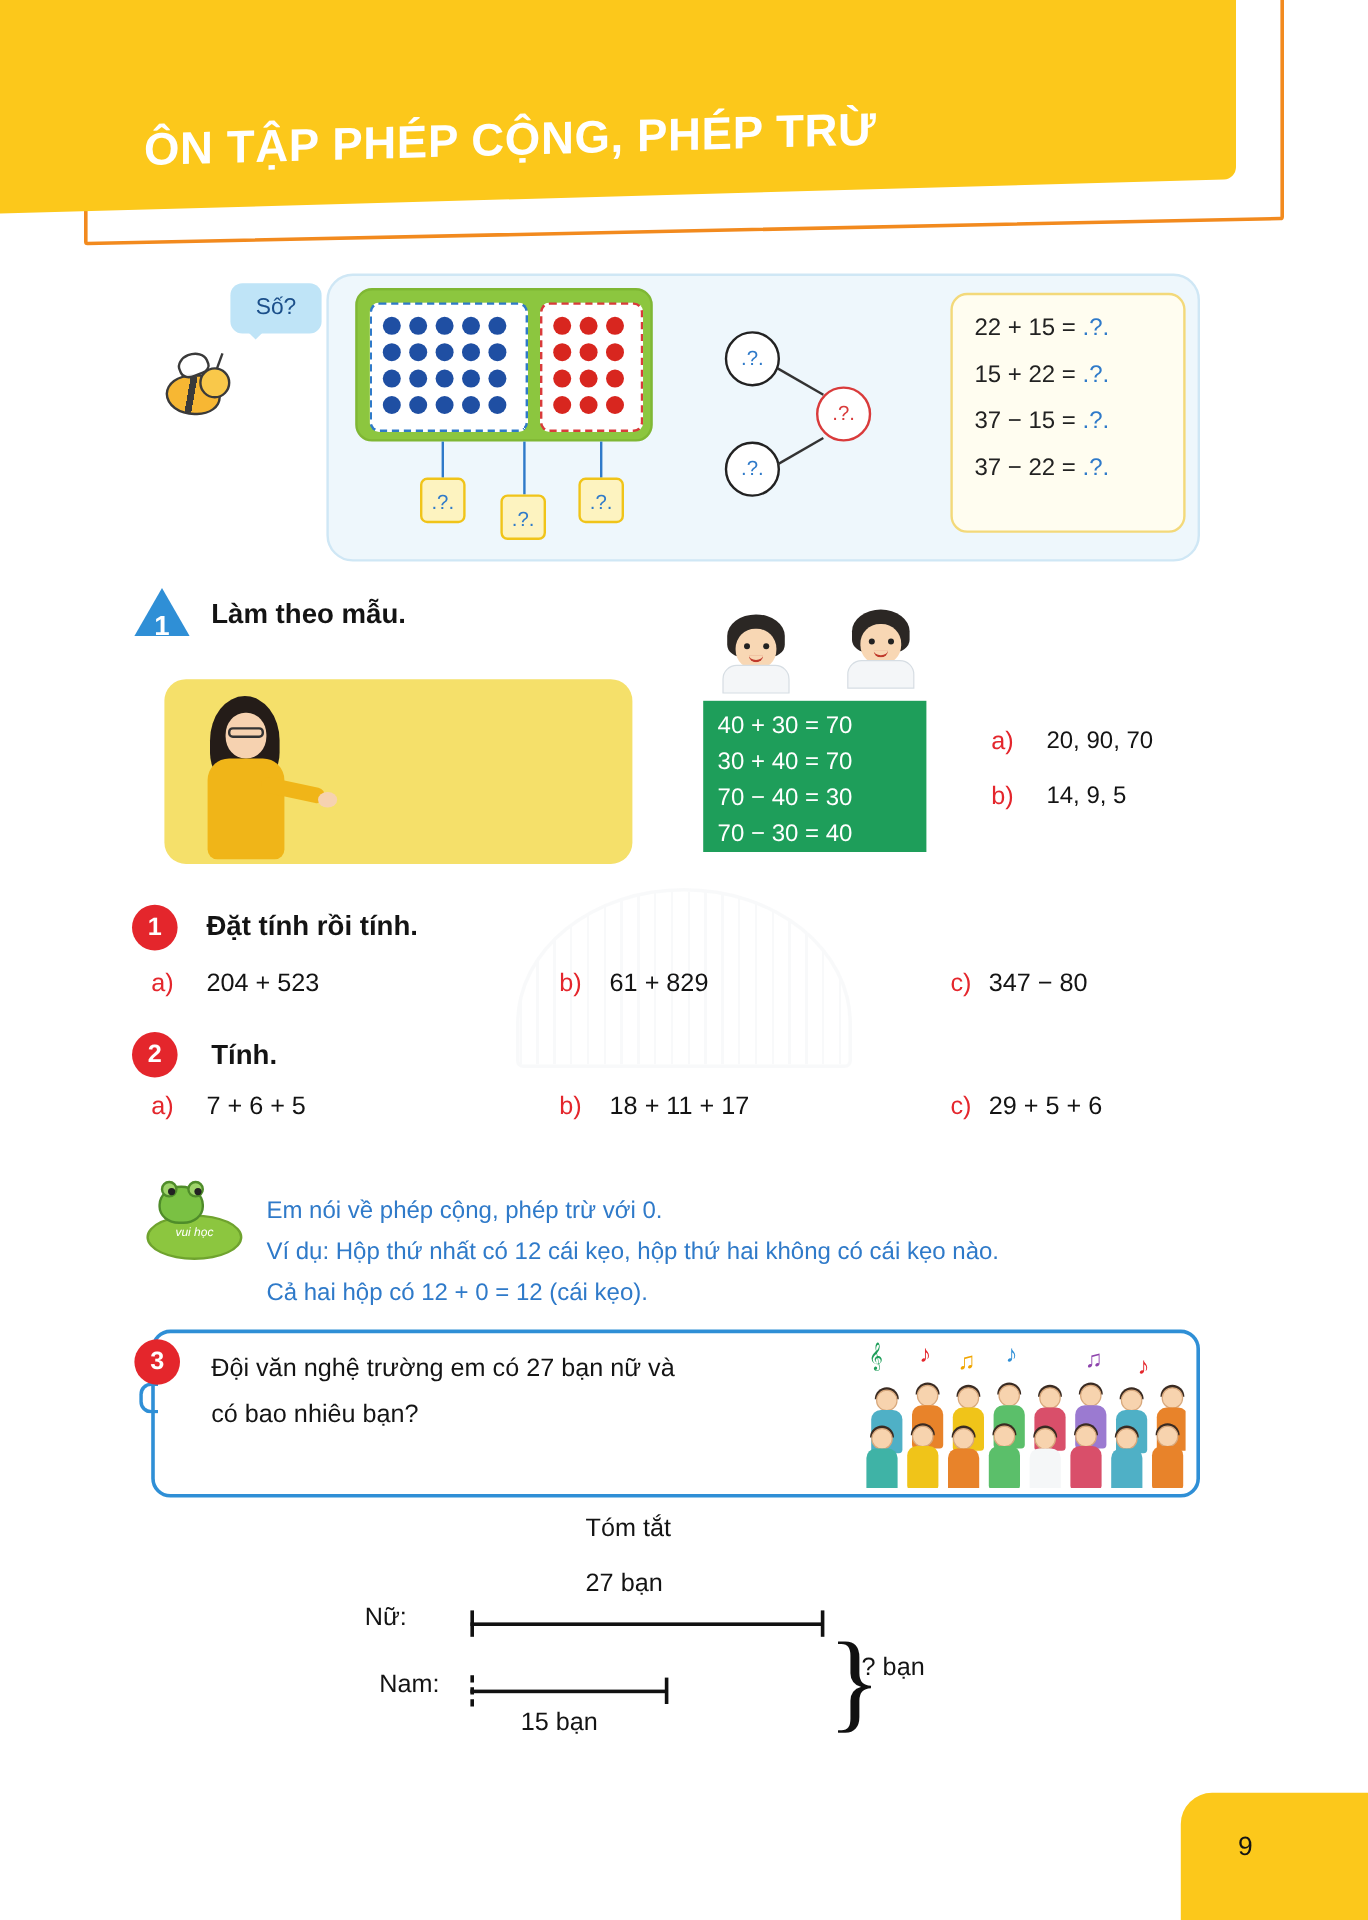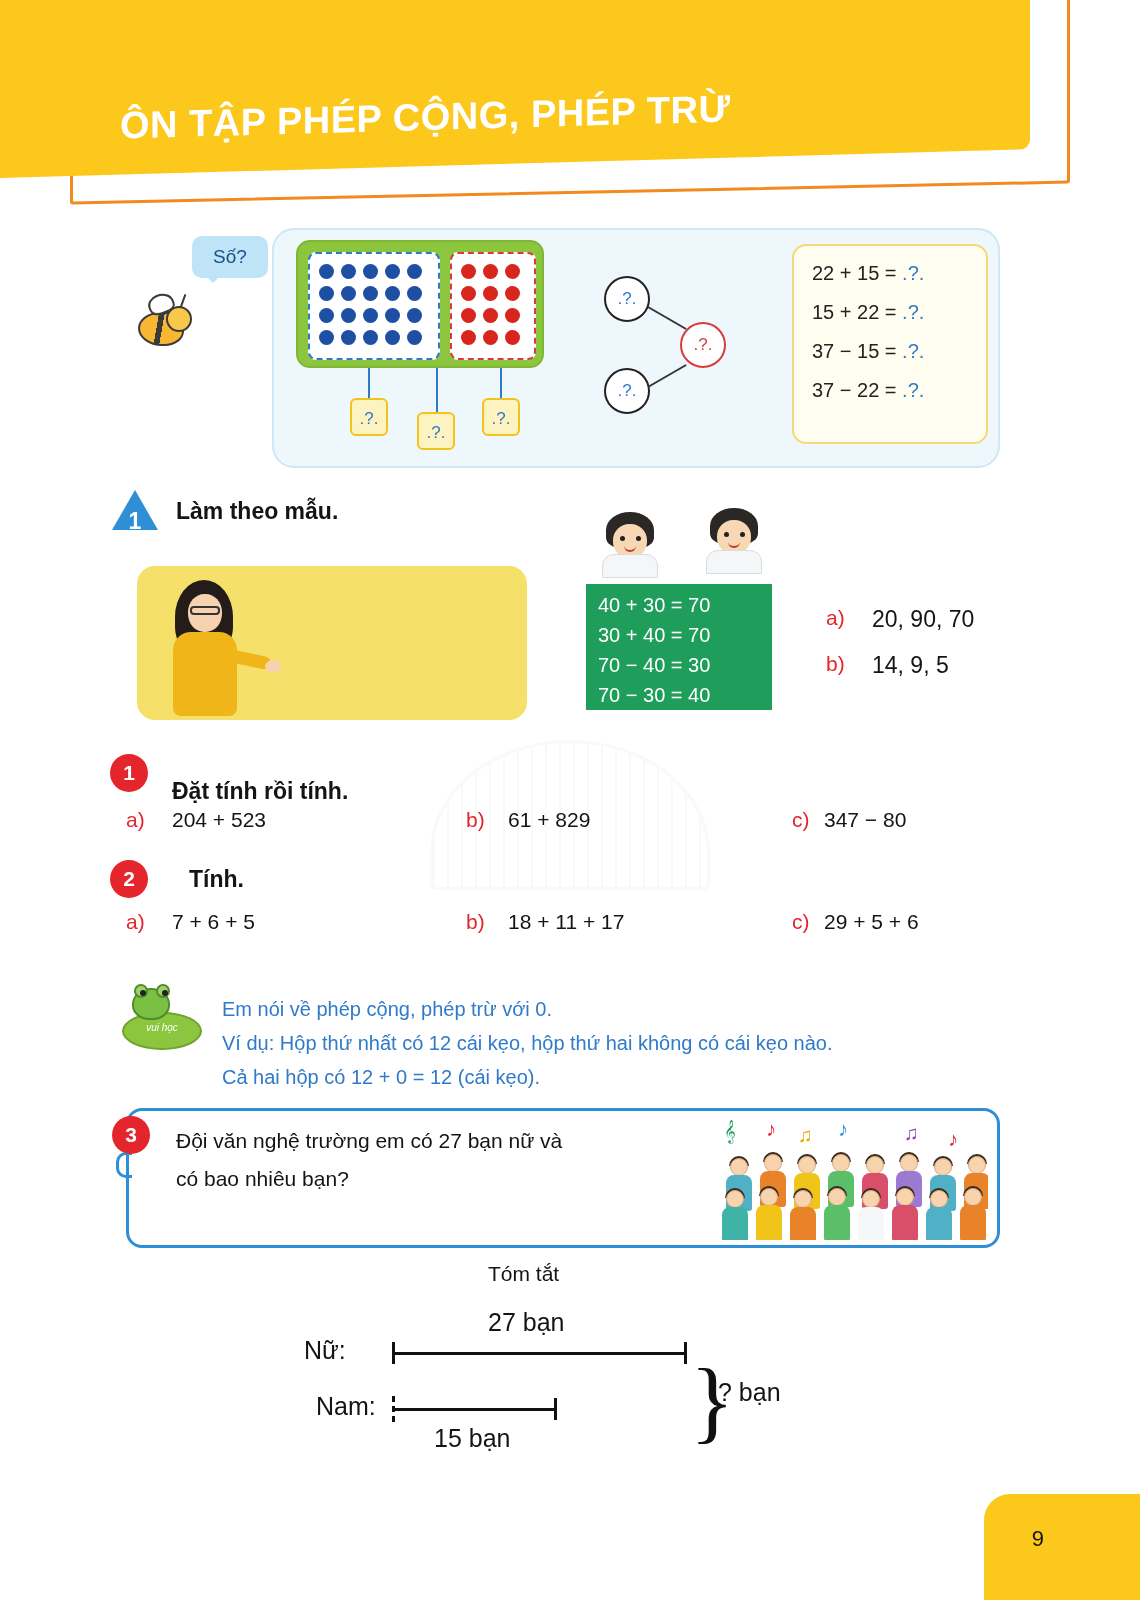--- a/index.html
+++ b/index.html
@@ -213,21 +213,21 @@
   
   .kid { position: absolute; width: 68px; height: 64px; }
   .k-hair { position: absolute; left: 10px; top: 0; width: 48px; height: 36px; background: #2b2724; border-radius: 50% 50% 30% 30%; }
   .k-face { position: absolute; left: 17px; top: 12px; width: 34px; height: 34px; background: #f8d7b4; border-radius: 48%; }
   .k-eye { position: absolute; top: 24px; width: 5px; height: 5px; background: #222; border-radius: 50%; }
   .k-mouth { position: absolute; left: 28px; top: 34px; width: 12px; height: 6px; border-bottom: 2px solid #c0392b; border-radius: 0 0 8px 8px; }
   .k-body { position: absolute; left: 6px; top: 42px; width: 56px; height: 24px; background: #f4f6f8; border: 1px solid #d6dde3; border-radius: 12px 12px 0 0; }
 
   
   .ans-label { position: absolute; color: #e4262c; font-size: 21px; }
-  .ans-text { position: absolute; color: #141414; font-size: 23px; }
+  .ans-text { position: absolute; color: #141414; font-size: 20px; }
 
   
   .ex-item-lab { position: absolute; color: #e4262c; font-size: 21px; }
   .ex-item-txt { position: absolute; color: #141414; font-size: 21px; }
 
   
   .note-text { position: absolute; color: #2f7ac9; font-size: 20px; line-height: 34px; }
   .frog { position: absolute; left: 112px; top: 984px; width: 96px; height: 70px; }
   .lily { position: absolute; left: 10px; top: 28px; width: 80px; height: 38px; background: #8cc63f; border-radius: 50%; border: 2px solid #6fa32e; }
   .lily-label { position: absolute; left: 22px; top: 38px; width: 56px; text-align: center; font-size: 10px; color: #fff; font-style: italic; }
@@ -249,21 +249,21 @@
   
   .choir { position: absolute; left: 718px; top: 1118px; width: 270px; height: 122px; overflow: hidden; }
   .ch-person { position: absolute; width: 30px; height: 54px; }
   .ch-head { position: absolute; left: 6px; top: 0; width: 18px; height: 18px; background: #f7d3ae; border-radius: 50%; border: 1px solid #d8a87c; }
   .ch-hair { position: absolute; left: 5px; top: -2px; width: 20px; height: 10px; background: #3a2b22; border-radius: 10px 10px 0 0; }
   .ch-body { position: absolute; left: 2px; top: 17px; width: 26px; height: 36px; border-radius: 8px 8px 3px 3px; }
   .note-glyph { position: absolute; color: #e4262c; font-size: 20px; }
 
   
   .summary-title { position: absolute; left: 488px; top: 1262px; font-size: 21px; color: #141414; }
-  .sum-lab { position: absolute; font-size: 25px; color: #141414; }
+  .sum-lab { position: absolute; font-size: 21px; color: #141414; }
   .bar { position: absolute; height: 3px; background: #111; }
   .tick { position: absolute; width: 3px; background: #111; }
   .tick-dash { position: absolute; width: 3px; border-left: 3px dashed #111; }
   .brace { position: absolute; left: 690px; top: 1352px; width: 26px; height: 104px; font-size: 92px; color: #111; line-height: 98px; font-family: "Liberation Serif", serif; }
 
   
   .footer-shape {
     position: absolute; right: 0; bottom: 0;
     width: 156px; height: 106px; background: #fcc81b;
     border-radius: 26px 0 0 0;
@@ -396,31 +396,31 @@
   <div>70 − 40 = 30</div>
   <div>70 − 30 = 40</div>
 </div>
 
 <div class="ans-label" style="left:826px; top:606px;">a)</div>
 <div class="ans-text" style="left:872px; top:606px;">20, 90, 70</div>
 <div class="ans-label" style="left:826px; top:652px;">b)</div>
 <div class="ans-text" style="left:872px; top:652px;">14, 9, 5</div>
 
 <div class="circ-marker" style="left:110px; top:754px;">1</div>
-<div class="sec-title" style="left:172px; top:758px;margin-top:20px;">Đặt tính rồi tính.</div>
+<div class="sec-title" style="left:172px; top:758px;">Đặt tính rồi tính.</div>
 
 <div class="ex-item-lab" style="left:126px; top:808px;">a)</div>
 <div class="ex-item-txt" style="left:172px; top:808px;">204 + 523</div>
 <div class="ex-item-lab" style="left:466px; top:808px;">b)</div>
 <div class="ex-item-txt" style="left:508px; top:808px;">61 + 829</div>
 <div class="ex-item-lab" style="left:792px; top:808px;">c)</div>
 <div class="ex-item-txt" style="left:824px; top:808px;">347 − 80</div>
 
 <div class="circ-marker" style="left:110px; top:860px;">2</div>
-<div class="sec-title" style="left:176px; top:866px;margin-left:13px;">Tính.</div>
+<div class="sec-title" style="left:176px; top:866px;">Tính.</div>
 
 <div class="ex-item-lab" style="left:126px; top:910px;">a)</div>
 <div class="ex-item-txt" style="left:172px; top:910px;">7 + 6 + 5</div>
 <div class="ex-item-lab" style="left:466px; top:910px;">b)</div>
 <div class="ex-item-txt" style="left:508px; top:910px;">18 + 11 + 17</div>
 <div class="ex-item-lab" style="left:792px; top:910px;">c)</div>
 <div class="ex-item-txt" style="left:824px; top:910px;">29 + 5 + 6</div>
 
 <div class="frog">
   <div class="lily"></div>

